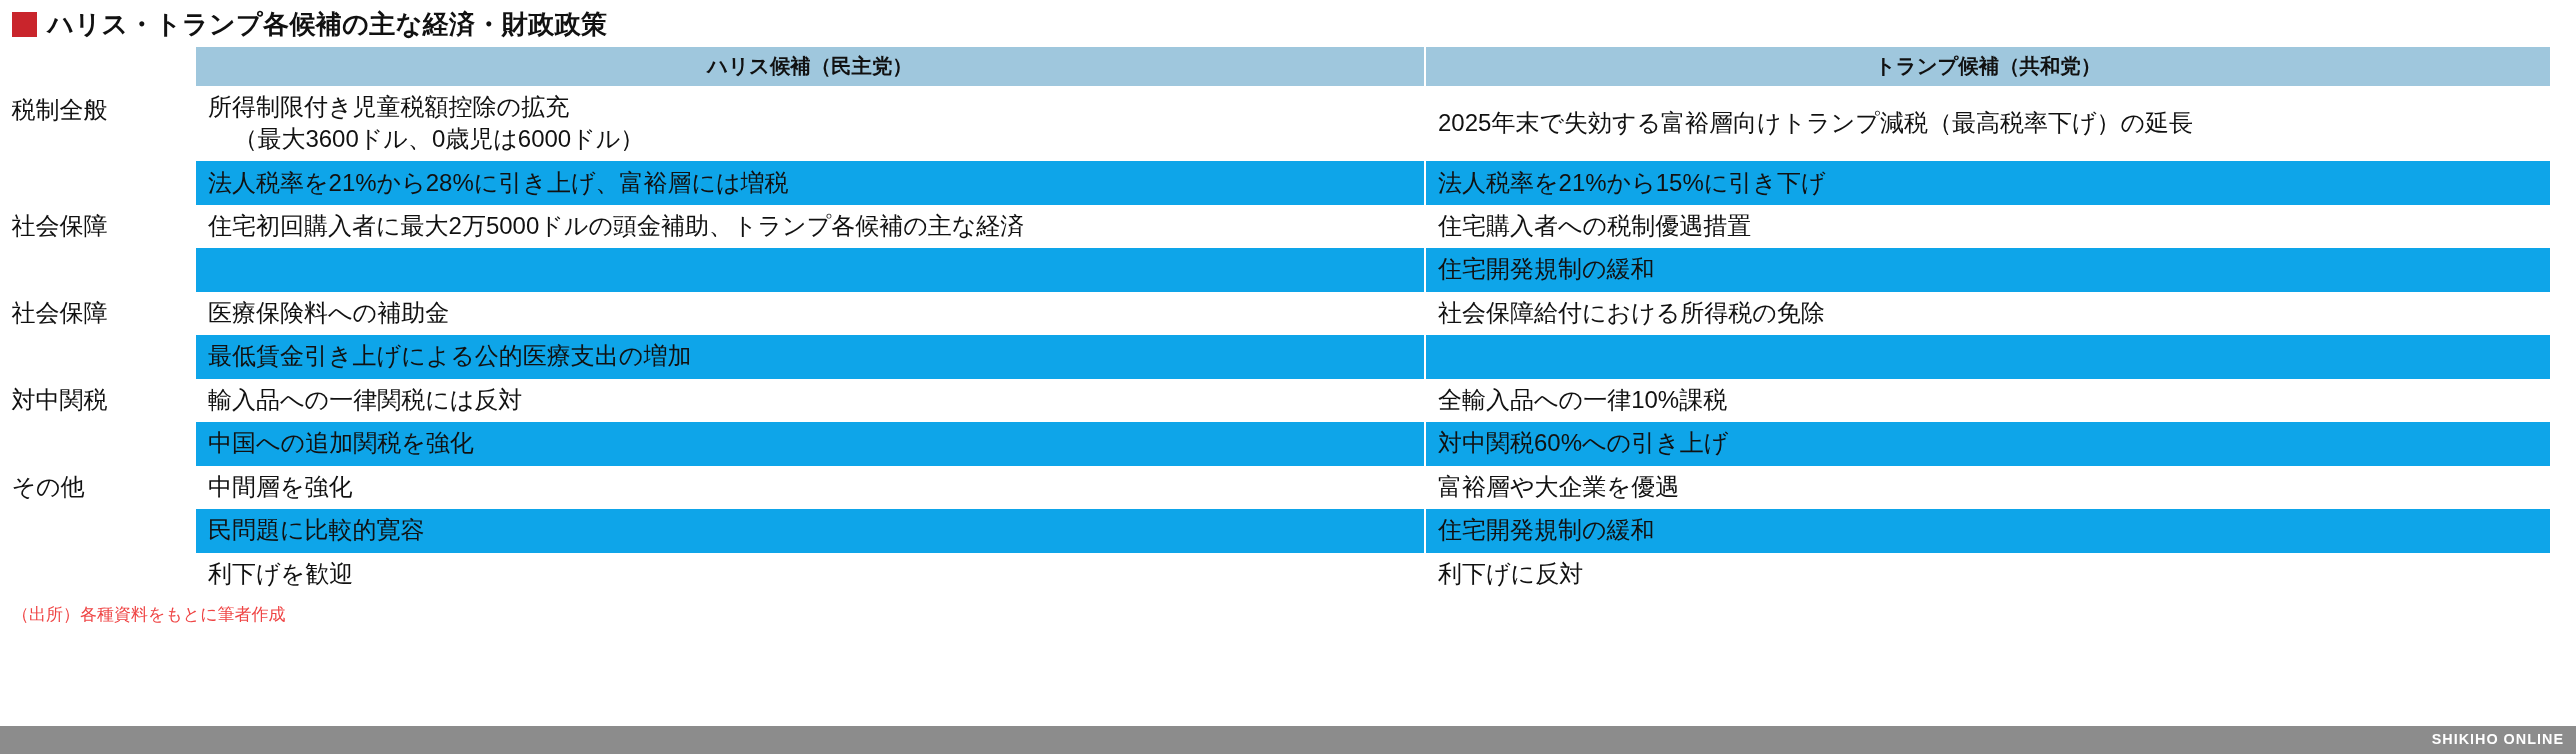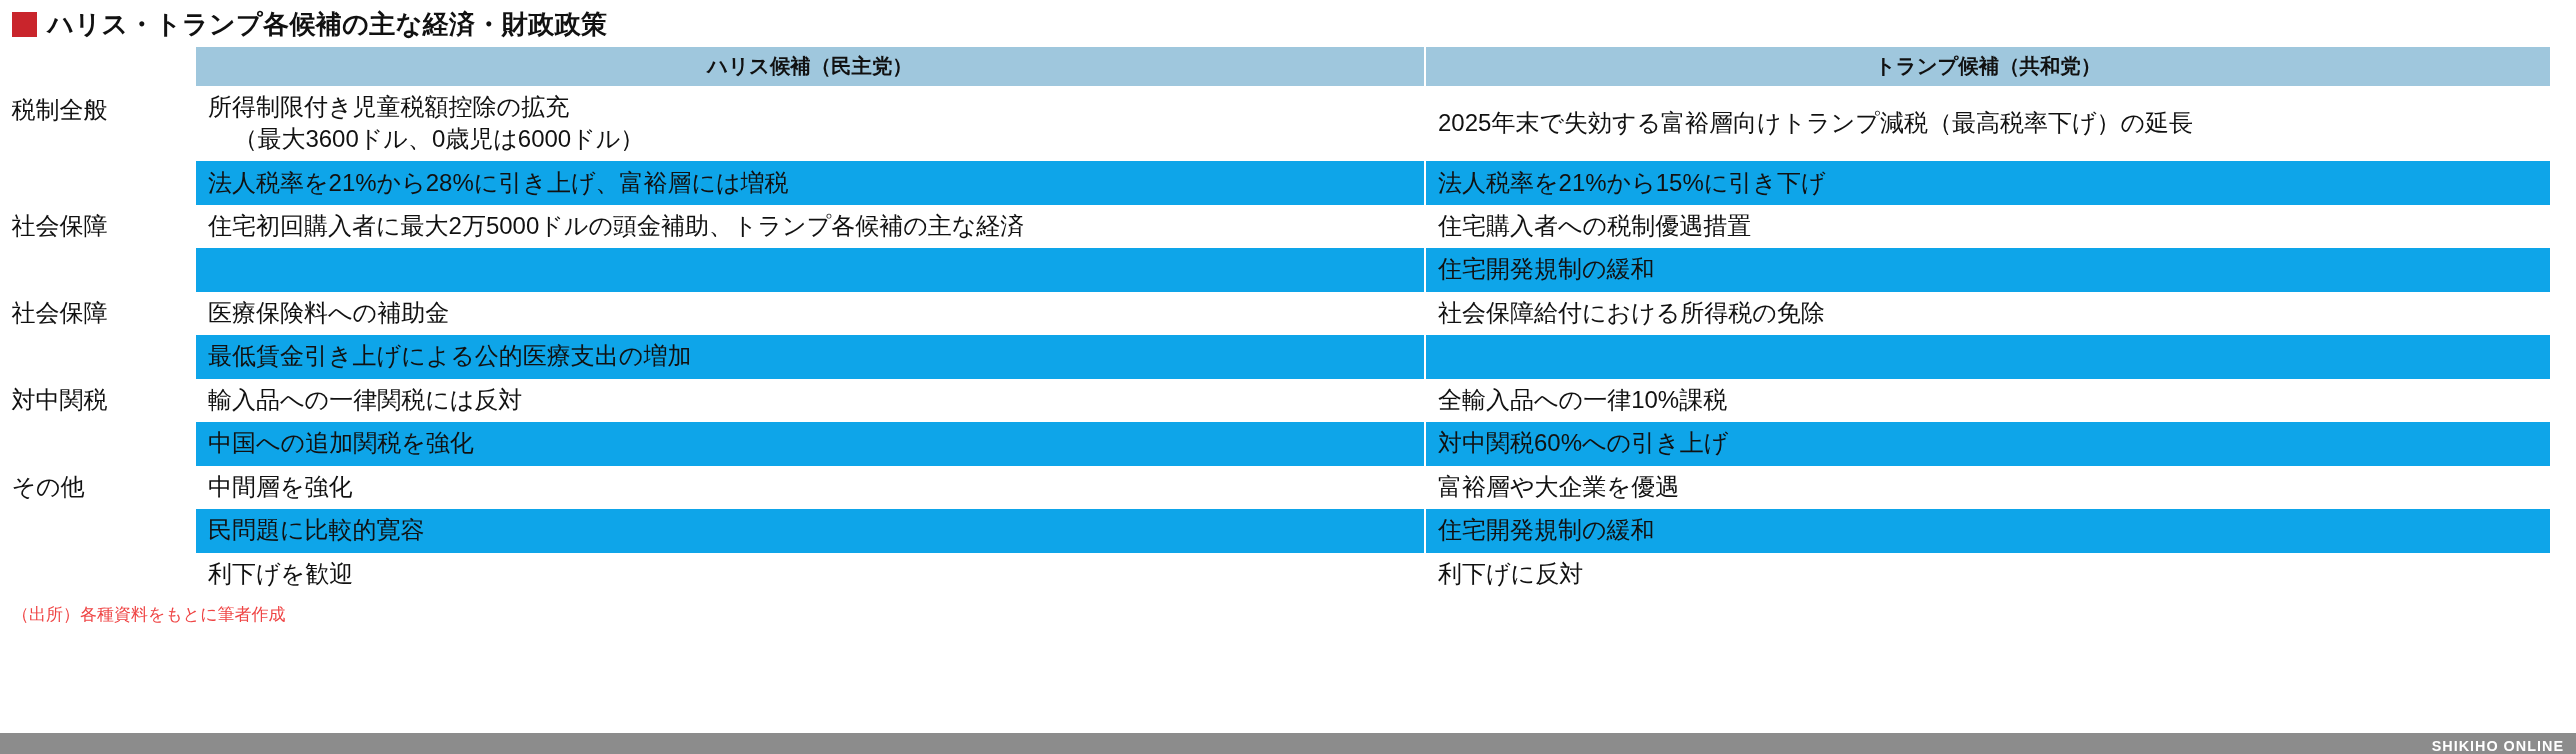--- a/index.html
+++ b/index.html
@@ -107,21 +107,21 @@
     font-size: 17px;
     color: #ef4444;
   }
 
   
   .footer-bar {
     position: absolute;
     left: 0;
     bottom: 0;
     width: 2576px;
-    height: 22px;
+    height: 29px;
     background: #8c8c8c;
   }
   .footer-tag {
     position: absolute;
     right: 12px;
     top: 5.1px;
     font-size: 14.4px;
     color: #ffffff;
     letter-spacing: 1px;
     font-weight: bold;

